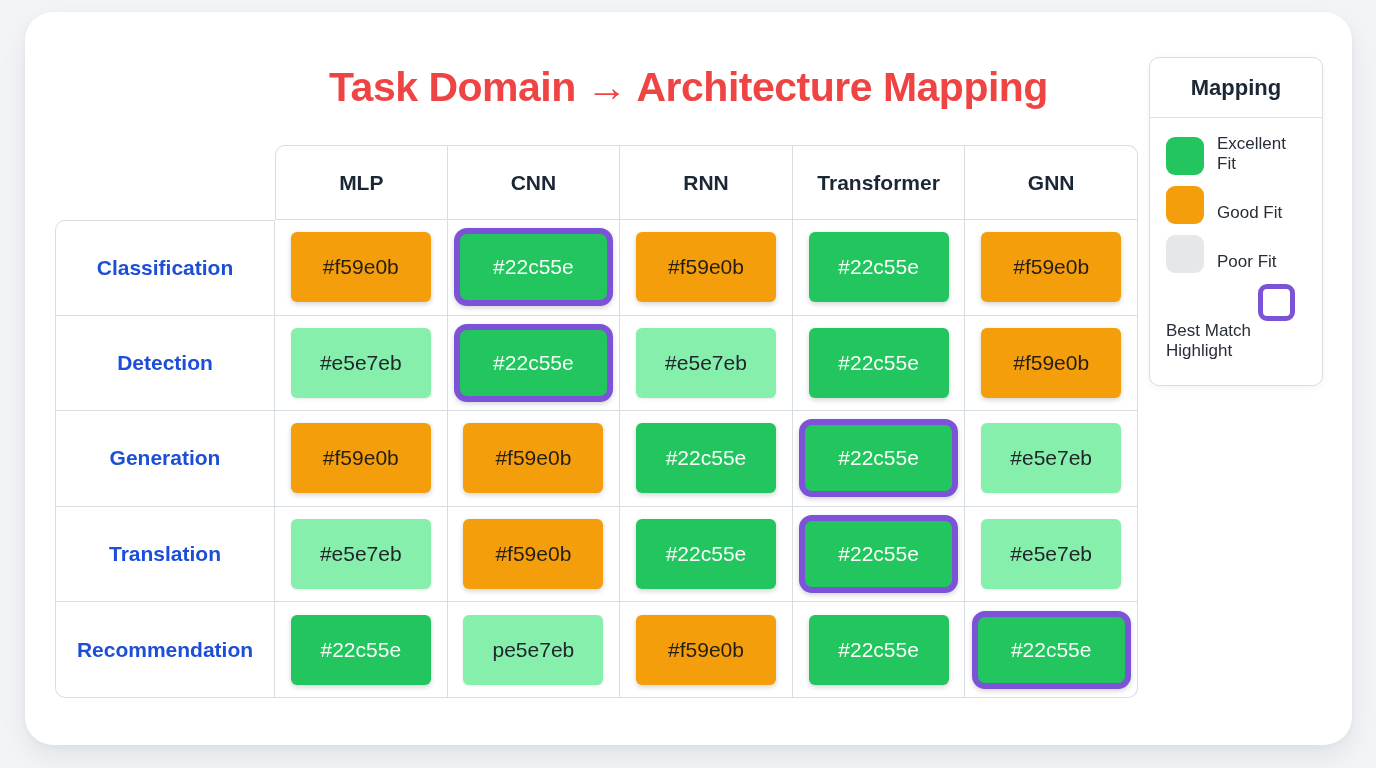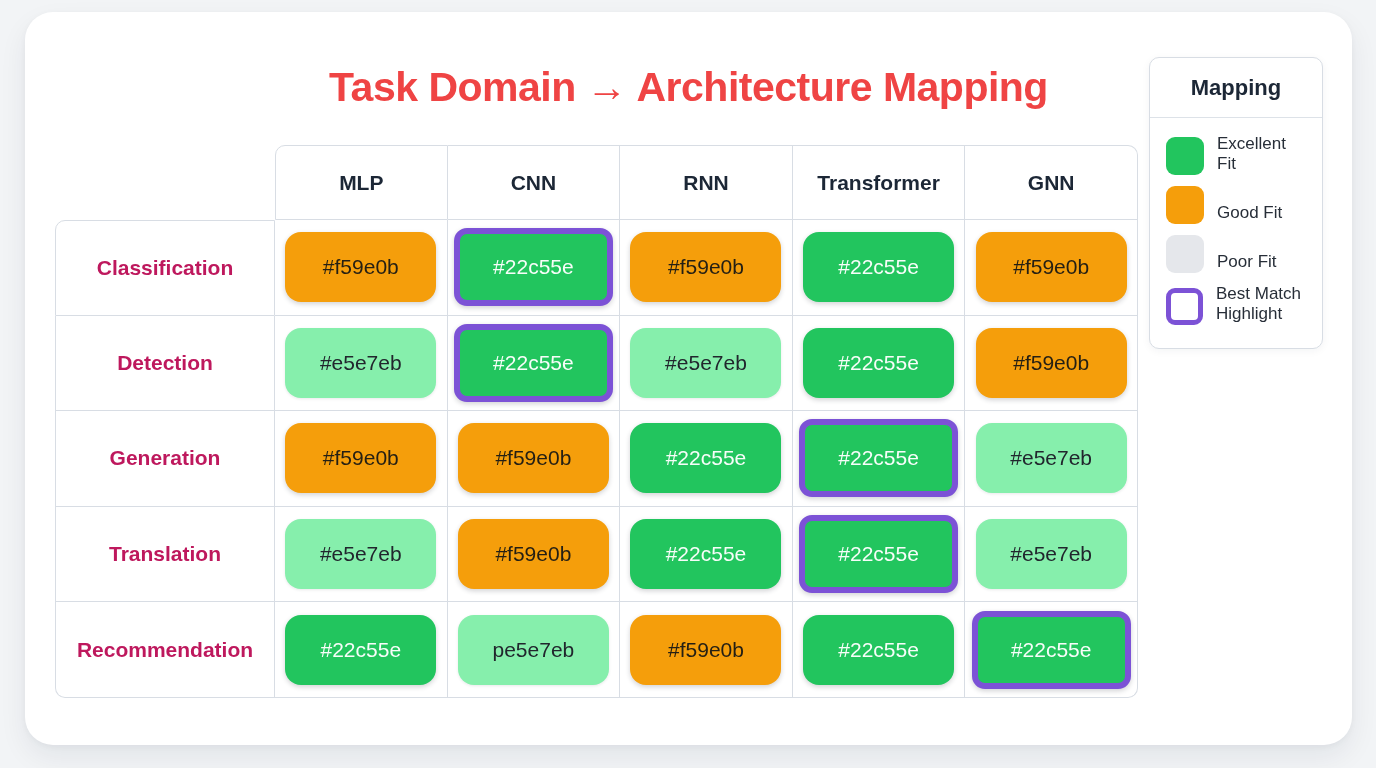--- a/index.html
+++ b/index.html
@@ -51,29 +51,29 @@
     font-size: 21px;
     font-weight: 700;
     color: #1c2736;
   }
   .cell.head.first-col { border-left: 1px solid #d8dde4; border-top-left-radius: 10px; }
   .cell.head.last-col  { border-top-right-radius: 10px; }
   .cell.rowlabel {
     border-left: 1px solid #d8dde4;
     font-size: 21px;
     font-weight: 700;
-    color: #be185d;
+    color: #1d4ed8;
   }
   .cell.rowlabel.first-row { border-top: 1px solid #d8dde4; border-top-left-radius: 10px; }
   .cell.rowlabel.last-row  { border-bottom-left-radius: 10px; }
   .cell.data.last-row.last-col { border-bottom-right-radius: 10px; }
   .chip {
-    width: 151px;
+    width: 140px;
     height: 70px;
-    border-radius: 16px;
+    border-radius: 6px;
     display: flex;
     align-items: center;
     justify-content: center;
     font-size: 21px;
     box-shadow: 0 2px 5px rgba(30, 35, 45, 0.20);
   }
   .chip.fit-excellent { background: #22c55e; color: #f7fdf9; }
   .chip.fit-good      { background: #f59e0b; color: #241f14; }
   .chip.fit-poor      { background: #86efac; color: #21262d; box-shadow: 0 1px 3px rgba(30,35,45,0.10); }
   .chip.best {
@@ -99,21 +99,21 @@
     color: #1c2736;
     padding: 17px 0 16px 0;
     border-bottom: 1px solid #dde2e8;
   }
   .legend-items { padding: 16px 14px 18px 16px; }
   .legend-item {
     display: flex;
     align-items: flex-end;
     margin-bottom: 11px;
   }
-  .legend-item:last-child { margin-bottom: 5px; }
+  .legend-item:last-child { margin-bottom: 5px; flex-direction: column; }
   .swatch {
     flex: 0 0 auto;
     width: 38px; height: 38px;
     border-radius: 9px;
     margin-right: 13px;
   }
   .swatch.sw-excellent { background: #22c55e; }
   .swatch.sw-good      { background: #f59e0b; }
   .swatch.sw-poor      { background: #e5e7eb; }
   .swatch.sw-best      { background: #ffffff; width: 27px; height: 27px; border: 5.5px solid #7c52d6; }

